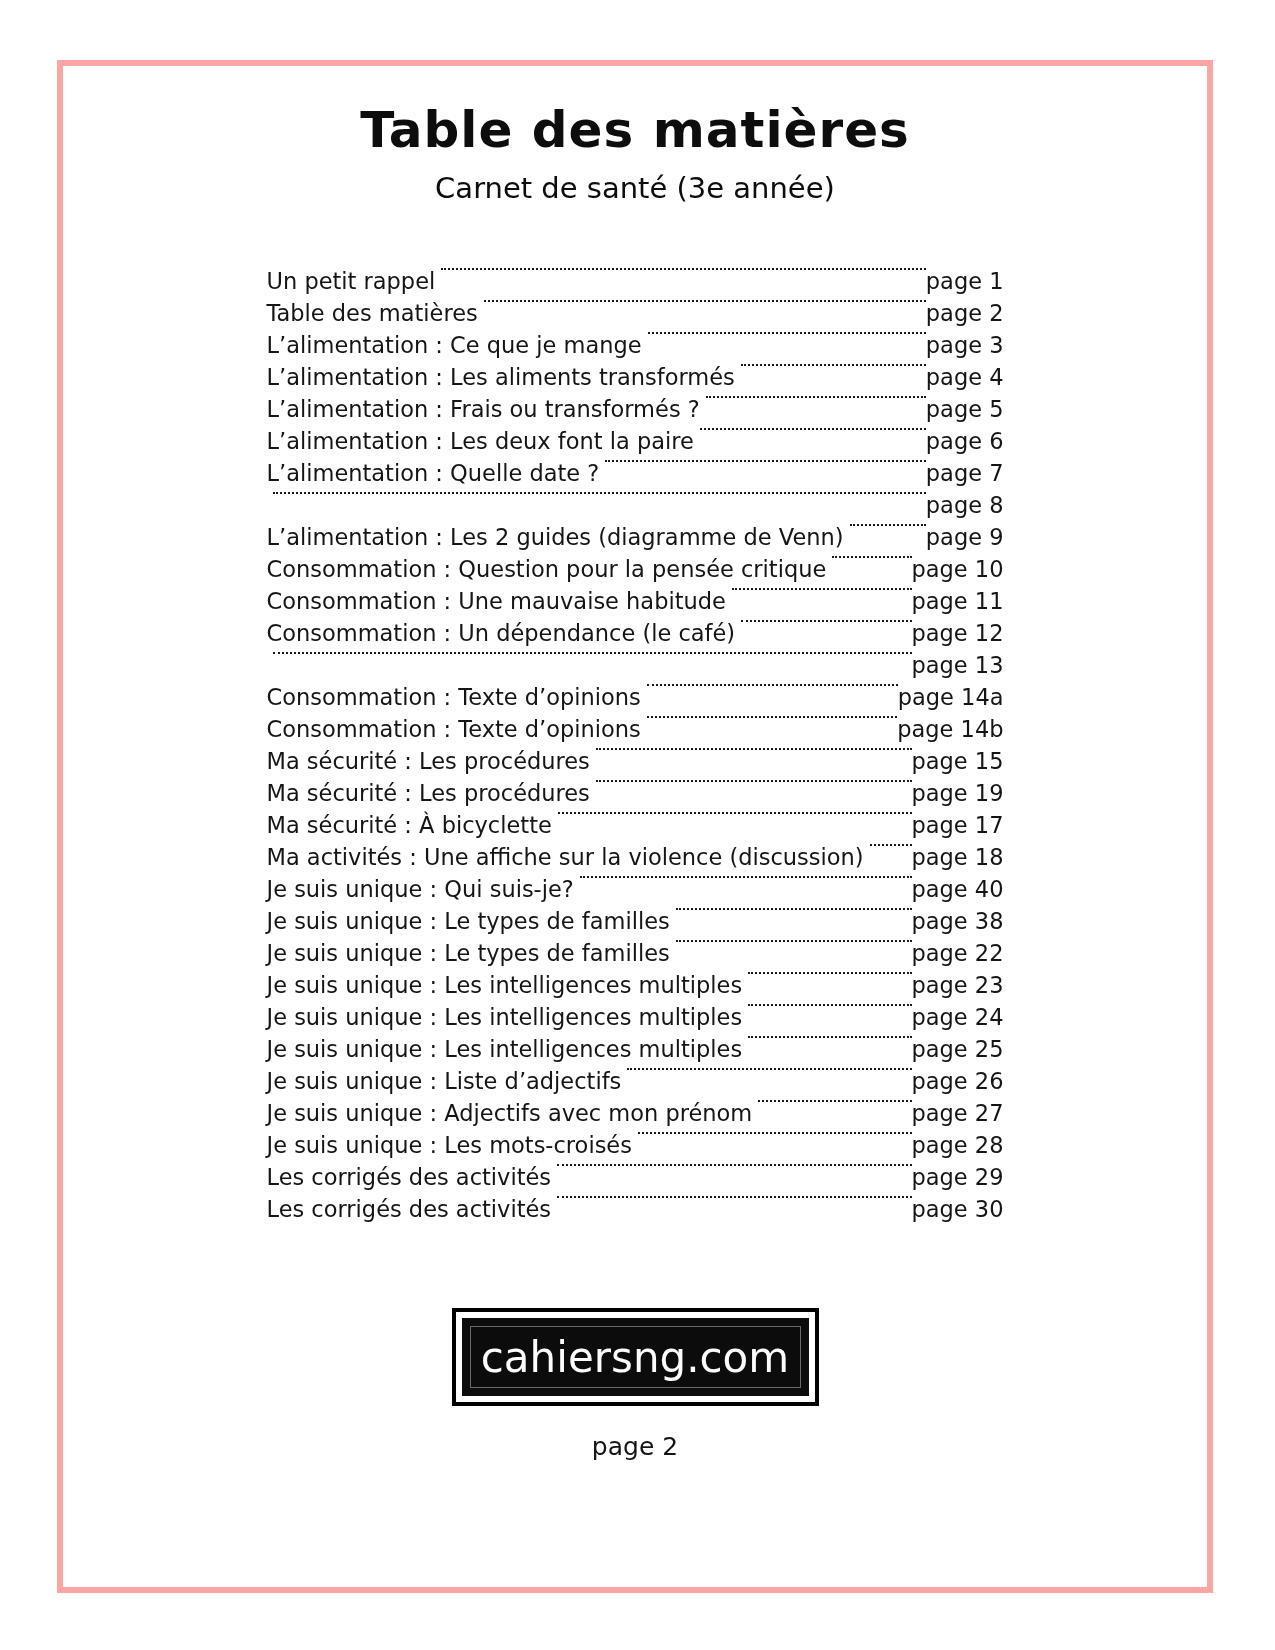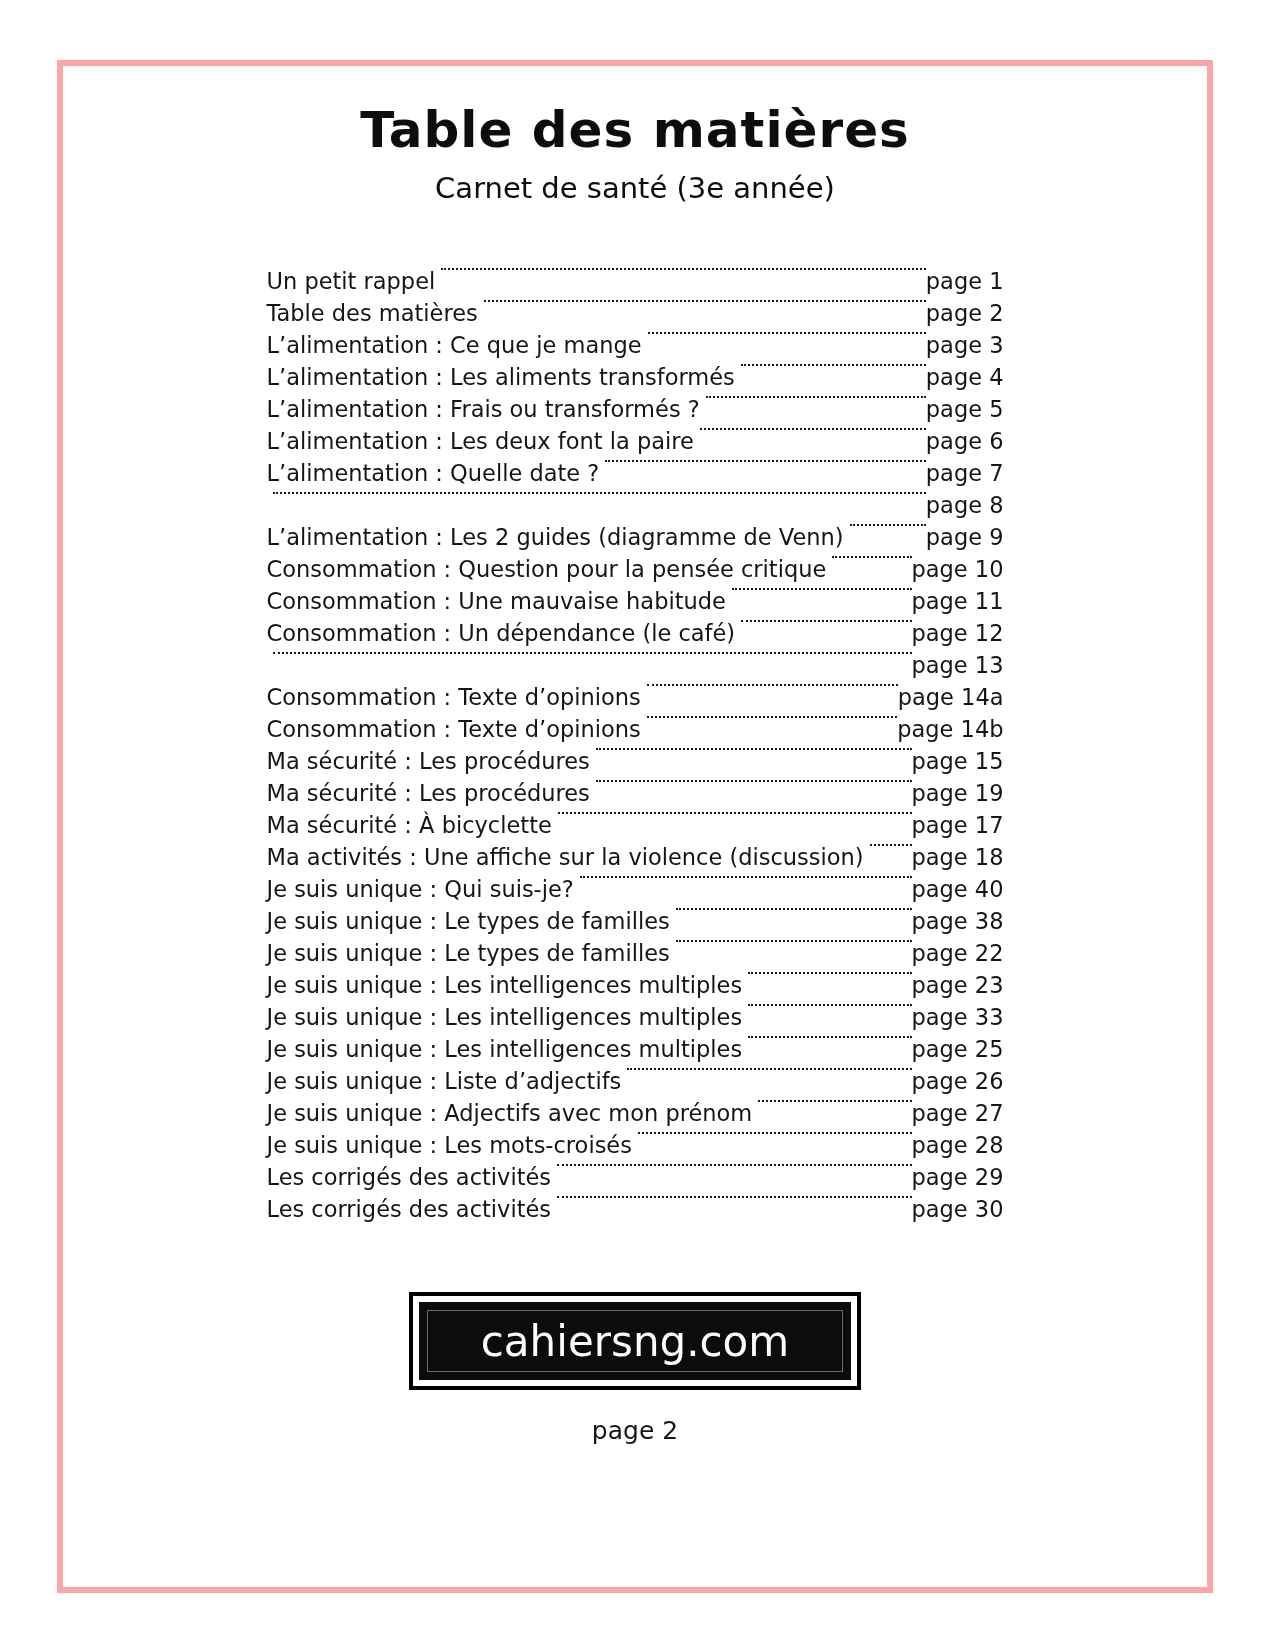--- a/index.html
+++ b/index.html
@@ -57,22 +57,22 @@
   }
   .toc-label { flex: 0 0 auto; }
   .leader {
     flex: 1 1 auto;
     min-width: 18px;
     border-bottom: 2.5px dotted #1a1a1a;
     margin: 0 0 5px 6px;
   }
   .toc-page { flex: 0 0 auto; }
   .badge-wrap {
-    width: 452px;
-    margin: 64px auto 0 auto;
+    width: 367px;
+    margin: 80px auto 0 auto;
   }
   .badge {
     border: 4px solid #000000;
     background: #ffffff;
     padding: 6px;
     box-sizing: border-box;
   }
   .badge-inner {
     background: #0c0c0c;
     height: 78px;
@@ -236,21 +236,21 @@
 
   <div class="toc-row">
     <span class="toc-label">Je suis unique : Les intelligences multiples</span>
     <span class="leader"></span>
     <span class="toc-page">page 23</span>
   </div>
 
   <div class="toc-row">
     <span class="toc-label">Je suis unique : Les intelligences multiples</span>
     <span class="leader"></span>
-    <span class="toc-page">page 33</span>
+    <span class="toc-page">page 24</span>
   </div>
 
   <div class="toc-row">
     <span class="toc-label">Je suis unique : Les intelligences multiples</span>
     <span class="leader"></span>
     <span class="toc-page">page 25</span>
   </div>
 
   <div class="toc-row">
     <span class="toc-label">Je suis unique : Liste d’adjectifs</span>

